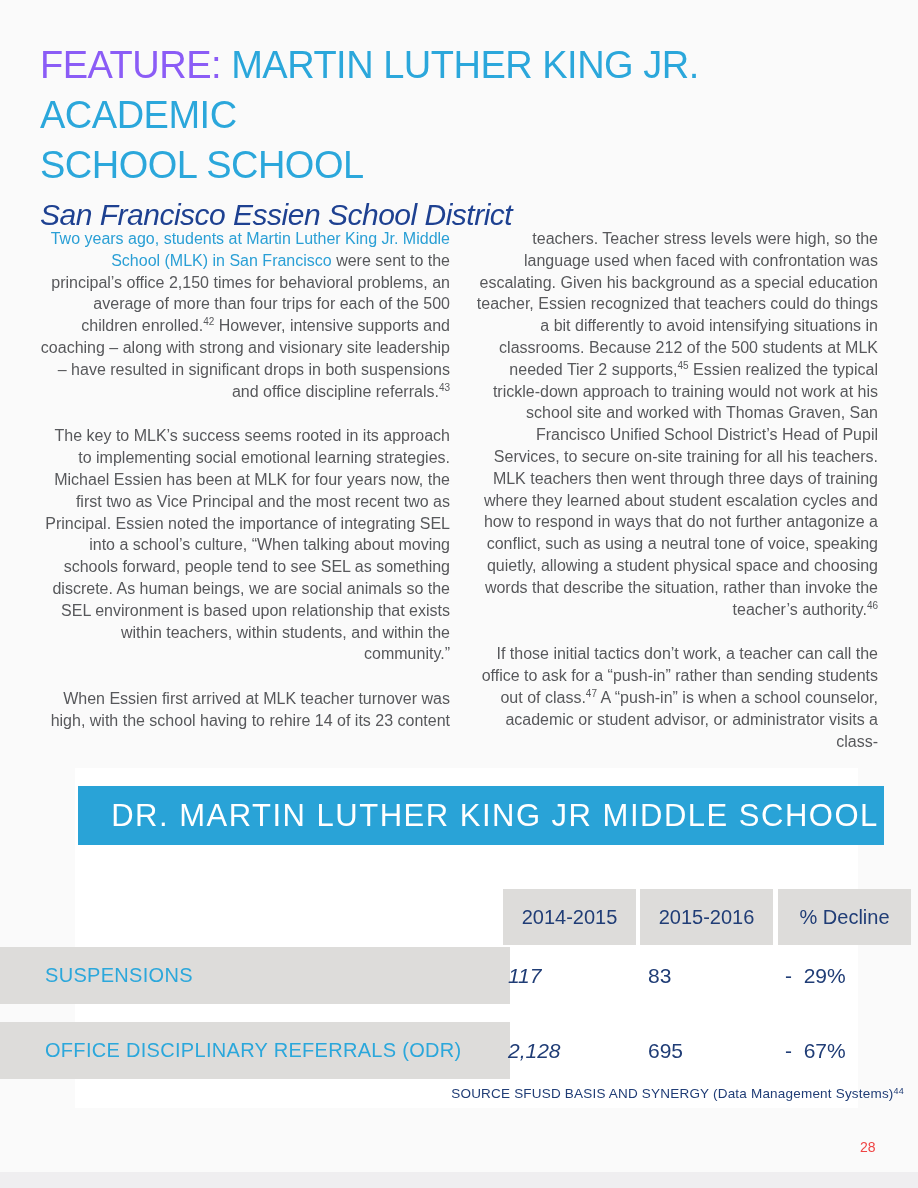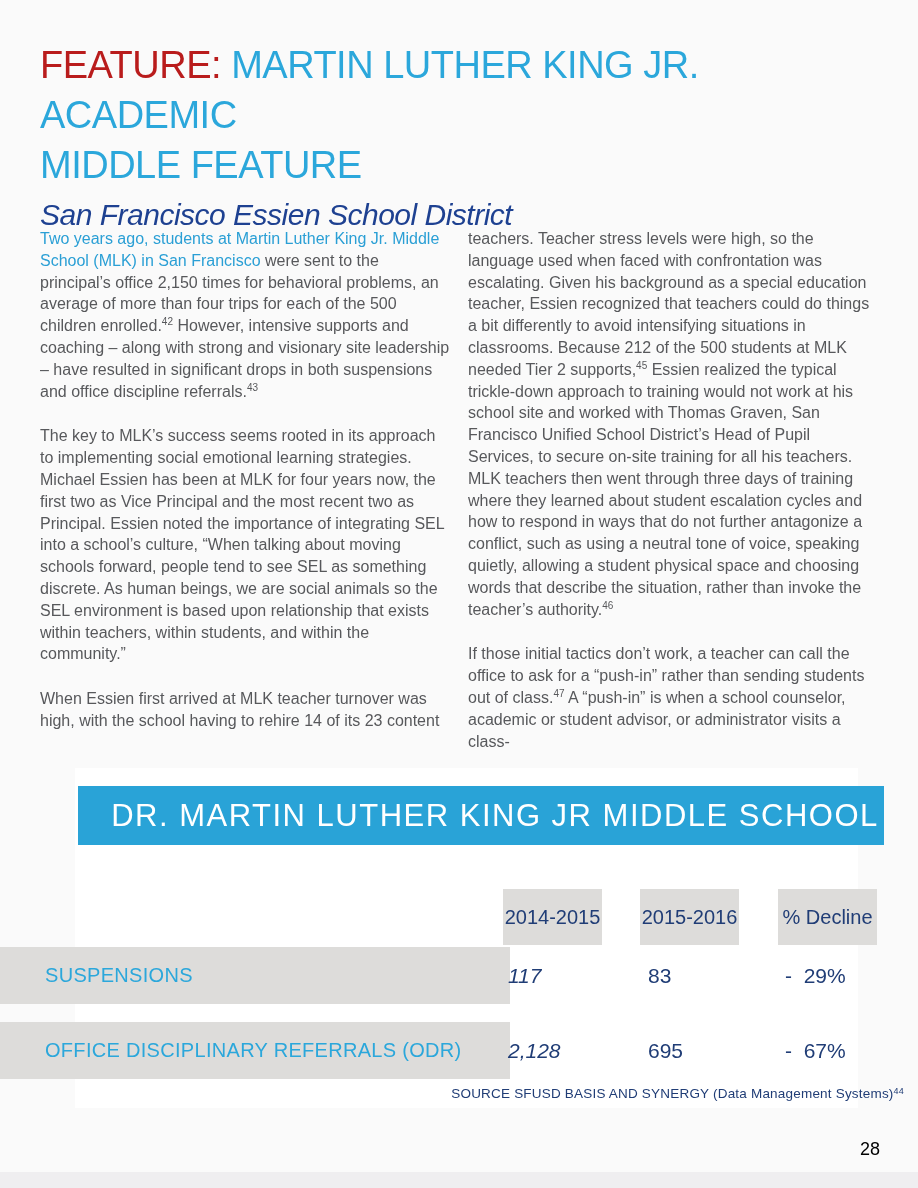--- a/index.html
+++ b/index.html
@@ -11,31 +11,31 @@
     overflow:hidden;
   }
   .page{position:absolute;inset:0;}
 
   
   .masthead{position:absolute;left:40px;top:40px;width:842px;}
   .title{
     margin:0;font-weight:400;font-size:38px;line-height:50px;
     letter-spacing:-0.5px;
   }
-  .title .navy{color:#b91c1c;text-align:center;}
+  .title .navy{color:#8b5cf6;text-align:center;}
   .title .blue{color:#2ba7db;}
   .subtitle{
     margin-top:8px;font-style:italic;font-size:30px;
     color:#1e4191;letter-spacing:-0.5px;
   }
 
   
   .columns{
     position:absolute;left:40px;top:228px;width:838px;
-    display:flex;gap:18px;
+    display:flex;gap:18px;text-align:right;
   }
   .col{flex:1;min-width:0;font-size:16px;line-height:21.8px;color:#57585b;}
   .col p{margin:0 0 23px 0;}
   .lead-blue{color:#2a9fd5;}
   sup.fn{
     font-size:10px;line-height:0;vertical-align:baseline;
     position:relative;top:-6px;color:#57585b;
   }
 
   
@@ -45,21 +45,21 @@
   }
   .banner{
     position:absolute;left:78px;top:786px;width:778px;height:59px;
     background:#29a3d7;color:#ffffff;
     font-size:31px;letter-spacing:1.5px;
     display:flex;align-items:center;justify-content:center;
     white-space:nowrap;
     padding-left:28px;
   }
   .hdr{
-    position:absolute;top:889px;width:99px;height:56px;
+    position:absolute;top:889px;width:133px;height:56px;
     background:#dddcda;color:#203d76;font-size:20px;
     display:flex;align-items:center;justify-content:center;
     white-space:nowrap;
   }
   .hdr1{left:503px;}
   .hdr2{left:640px;}
   .hdr3{left:778px;}
   .rowbar{
     position:absolute;left:0;width:510px;height:57px;
     background:#dddcda;color:#2ba7db;font-size:20px;letter-spacing:0.3px;
@@ -78,33 +78,33 @@
   .val.c2{left:648px;}
   .val.c3{left:785px;}
   .source{
     position:absolute;top:1086px;right:14px;
     font-size:13.5px;color:#203d76;letter-spacing:0.2px;white-space:nowrap;
   }
   .source sup{font-size:9px;line-height:0;position:relative;top:-4px;vertical-align:baseline;}
 
   .pageno{
     position:absolute;left:860px;top:1139px;
-    font-size:18px;color:#000000;
+    font-size:14px;color:#ef4444;
   }
   .bottom-strip{
     position:absolute;left:0;right:0;bottom:0;height:16px;background:#efeef0;
   }
 </style>
 </head>
 <body>
 
 <div class="page">
 
   <header class="masthead">
-    <h1 class="title"><span class="navy">FEATURE: </span><span class="blue">MARTIN LUTHER KING JR. ACADEMIC</span><br><span class="blue">MIDDLE FEATURE</span></h1>
+    <h1 class="title"><span class="navy">FEATURE: </span><span class="blue">MARTIN LUTHER KING JR. ACADEMIC</span><br><span class="blue">SCHOOL SCHOOL</span></h1>
     <div class="subtitle">San Francisco Essien School District</div>
   </header>
 
   <section class="columns">
     <div class="col">
       <p><span class="lead-blue">Two years ago, students at Martin Luther King Jr. Middle School (MLK) in San Francisco </span><span>were sent to the principal’s office 2,150 times for behavioral problems, an average of more than four trips for each of the 500 children enrolled.</span><sup class="fn">42</sup><span> However, intensive supports and coaching – along with strong and visionary site leadership – have resulted in significant drops in both suspensions and office discipline referrals.</span><sup class="fn">43</sup></p>
       <p>The key to MLK’s success seems rooted in its approach to implementing social emotional learning strategies. Michael Essien has been at MLK for four years now, the first two as Vice Principal and the most recent two as Principal. Essien noted the importance of integrating SEL into a school’s culture, “When talking about moving schools forward, people tend to see SEL as something discrete. As human beings, we are social animals so the SEL environment is based upon relationship that exists within teachers, within students, and within the community.”</p>
       <p>When Essien first arrived at MLK teacher turnover was high, with the school having to rehire 14 of its 23 content</p>
     </div>
     <div class="col">

